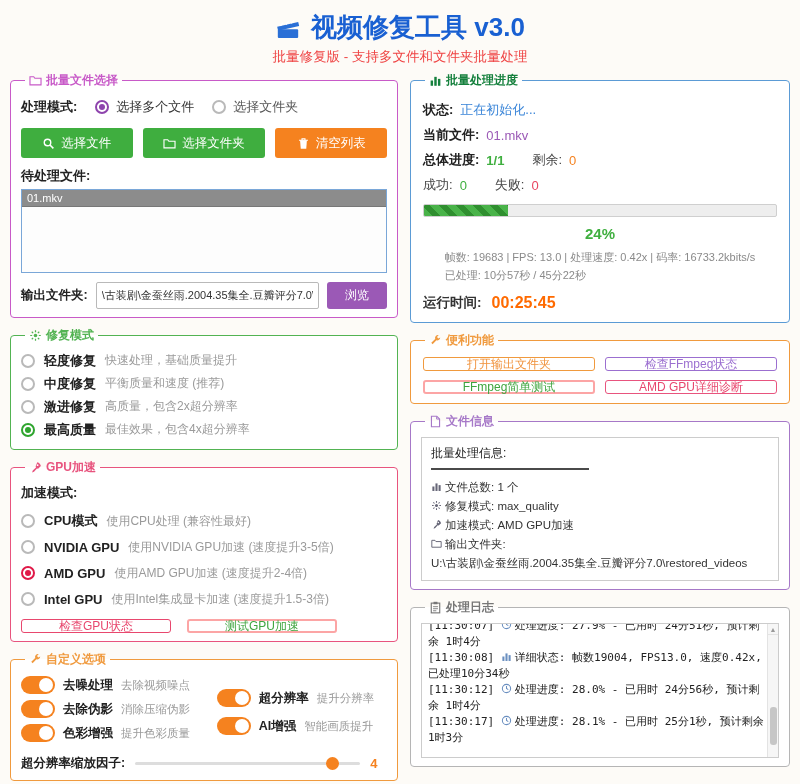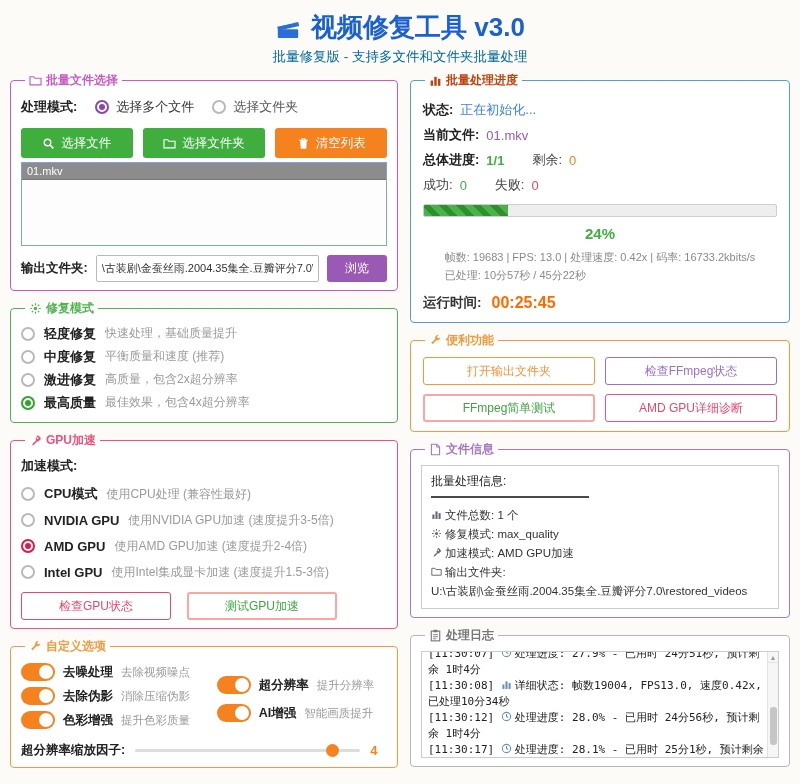--- a/index.html
+++ b/index.html
@@ -4,33 +4,33 @@
 <style>
   * { box-sizing: border-box; margin: 0; padding: 0; }
   html,body { width: 800px; height: 784px; overflow: hidden;
     font-family: "Liberation Sans", "DejaVu Sans", sans-serif;
     background: #fdfbf7; color: #333; }
   .page { width: 800px; height: 784px; padding: 8px 10px 8px; display: flex; flex-direction: column; }
 
   
   .hdr { text-align: center; flex: 0 0 auto; padding: 2px 0 6px; }
   .hdr-title { font-size: 26px; font-weight: bold; color: #1960d2; display: inline-flex; align-items: center; gap: 10px; }
-  .hdr-sub { font-size: 13.5px; color: #0369a1; margin-top: 3px; }
+  .hdr-sub { font-size: 13.5px; color: #ef4444; margin-top: 3px; }
 
   .cols { flex: 1; display: flex; gap: 12px; min-height: 0; }
   .col-l { width: 388px; display: flex; flex-direction: column; justify-content: space-between; }
   .col-r { width: 380px; display: flex; flex-direction: column; }
 
   fieldset { border: 1px solid #bbb; border-radius: 4px; padding: 5px 10px 8px; margin-bottom: 9px; background: #fff; }
   legend { font-size: 12px; padding: 0 4px; margin-left: 4px; display: flex; align-items: center; gap: 4px; font-weight: bold; }
   .f-magenta { border-color: #c85ac8; } .f-magenta > legend { color: #c85ac8; }
   .f-green   { border-color: #52b352; } .f-green   > legend { color: #52b352; }
   .f-pink    { border-color: #e8547e; } .f-pink    > legend { color: #e8547e; }
   .f-orange  { border-color: #f09a3e; } .f-orange  > legend { color: #f09a3e; }
-  .f-blue    { border-color: #5b9bd5; } .f-blue    > legend { color: #c2410c; }
+  .f-blue    { border-color: #5b9bd5; } .f-blue    > legend { color: #15803d; }
   .f-purple  { border-color: #a678c8; } .f-purple  > legend { color: #a678c8; }
   .f-gray    { border-color: #b5b5b5; } .f-gray    > legend { color: #777; }
 
   svg.ic { width: 13px; height: 13px; flex: 0 0 auto; }
   svg.mini { width: 11px; height: 11px; vertical-align: -1px; margin-right: 3px; }
 
   .row { display: flex; align-items: center; }
   .lbl-b { font-weight: bold; font-size: 13px; color: #222; }
 
   
@@ -42,21 +42,21 @@
 
   .opt-row { display:flex; align-items:center; gap:9px; height:23px; }
   .opt-desc { color:#9a9a9a; font-size:12px; }
 
   
   .btn { border:none; border-radius:3px; color:#fff; font-size:12.5px; display:inline-flex; align-items:center; justify-content:center; gap:6px; cursor:pointer; font-family:inherit; }
   .btn-green { background:#3fae3f; } .btn-orange { background:#f5821f; }
   .btn-browse { background:#9b59b6; width:60px; height:27px; font-size:12px; }
 
   
-  .obtn { background:#fff; border-radius:3px; font-size:12px; height:28px; display:inline-flex; align-items:center; justify-content:center; cursor:pointer; font-family:inherit; }
+  .obtn { background:#fff; border-radius:3px; font-size:12px; height:14px; display:inline-flex; align-items:center; justify-content:center; cursor:pointer; font-family:inherit; }
   .ob-red    { border:1px solid #e8476e; color:#e8476e; }
   .ob-green  { border:2px solid #fca5a5; color:#3fa53f; }
   .ob-orange { border:1px solid #f09a3e; color:#f0923c; }
   .ob-purple { border:1px solid #9b6fd0; color:#9b6fd0; }
   .ob-pink   { border:1px solid #e8547e; color:#e8476e; }
 
   
   .filelist { border:1px solid #7aa7d8; background:#fdfdfd; height:84px; margin-top:4px; overflow:hidden; }
   .fitem { background:#8c8c8c; color:#fff; font-size:11px; padding:2px 5px; border-bottom:1px solid #777; }
 
@@ -223,20 +223,21 @@
               <span>选择文件夹</span>
             </button>
           <button class="btn btn-orange" style="flex:1;height:30px">
               <svg class="ic">
                 <use href="#sym-trash"></use>
               </svg>
               <span>清空列表</span>
             </button>
         </div>
 
+        <div class="lbl-b" style="margin-top:9px">待处理文件:</div>
 
         <div class="filelist">
 
         <div class="fitem">01.mkv</div>
           </div>
 
         <div class="out-row">
           <span class="lbl-b" style="font-size:12.5px">输出文件夹:</span>
           <input class="out-input" readonly="" value="\古装剧\金蚕丝雨.2004.35集全.豆瓣评分7.0\res" style="">
           <button class="btn btn-browse">浏览</button>

